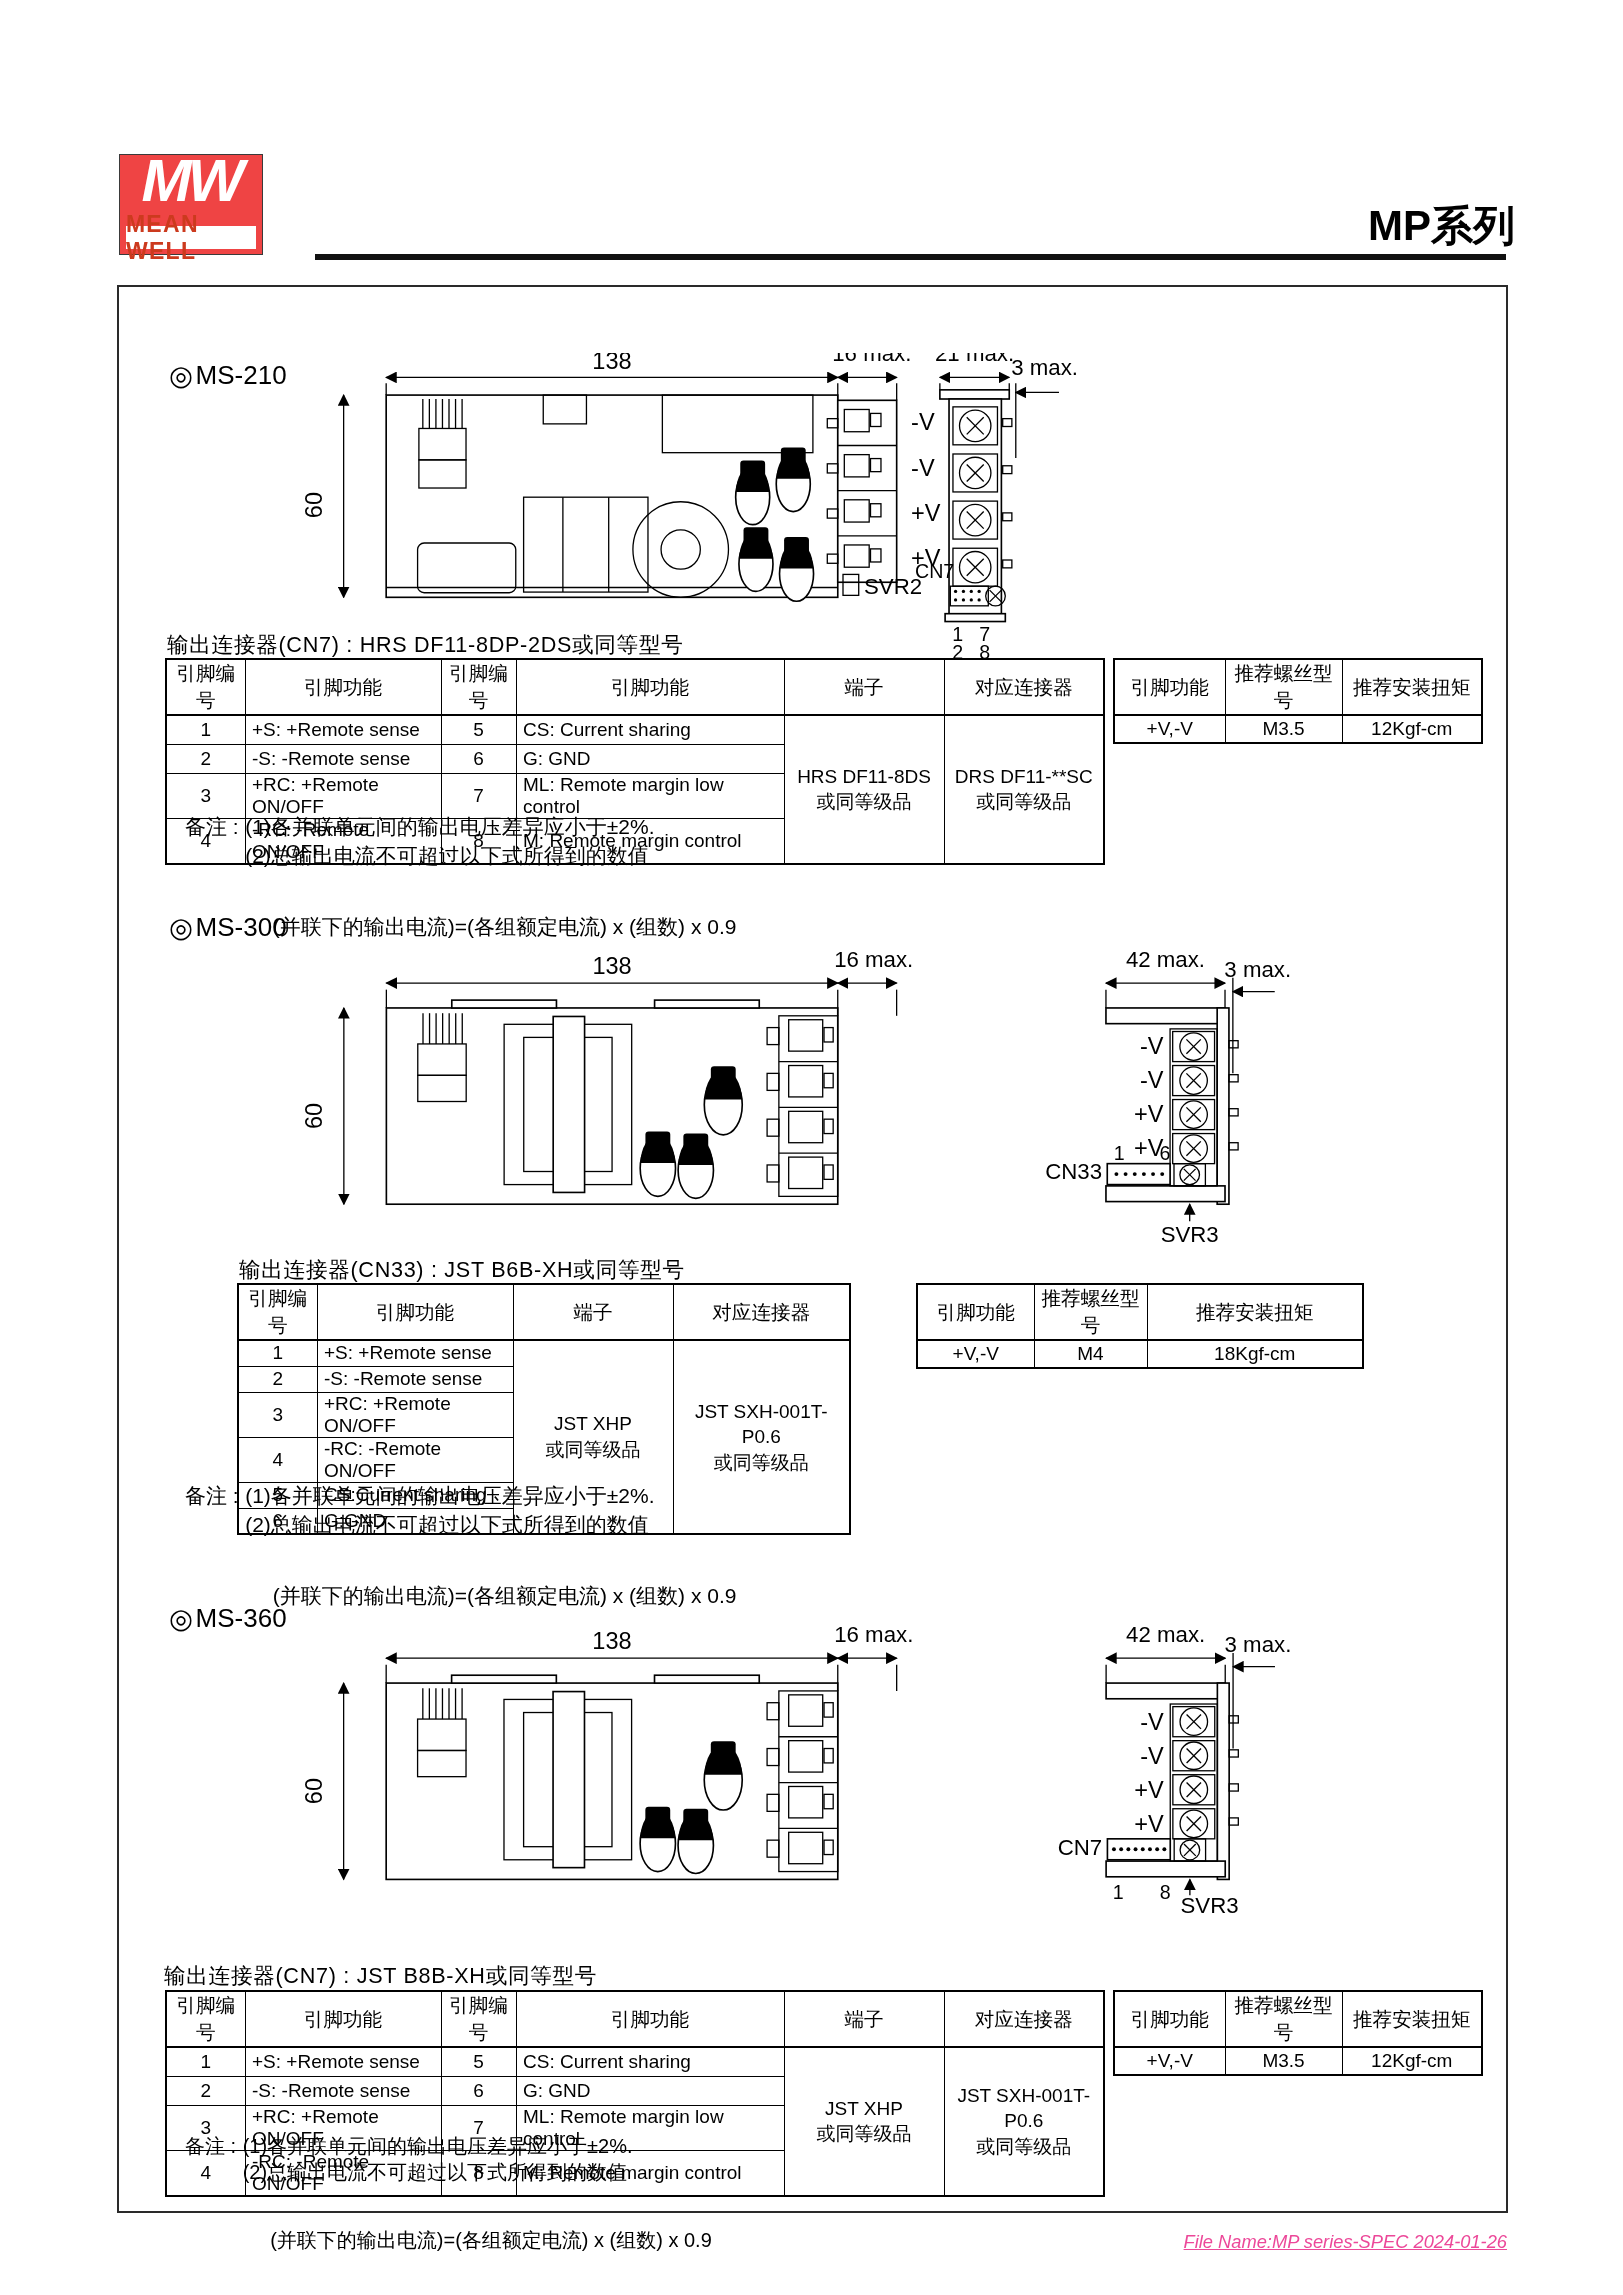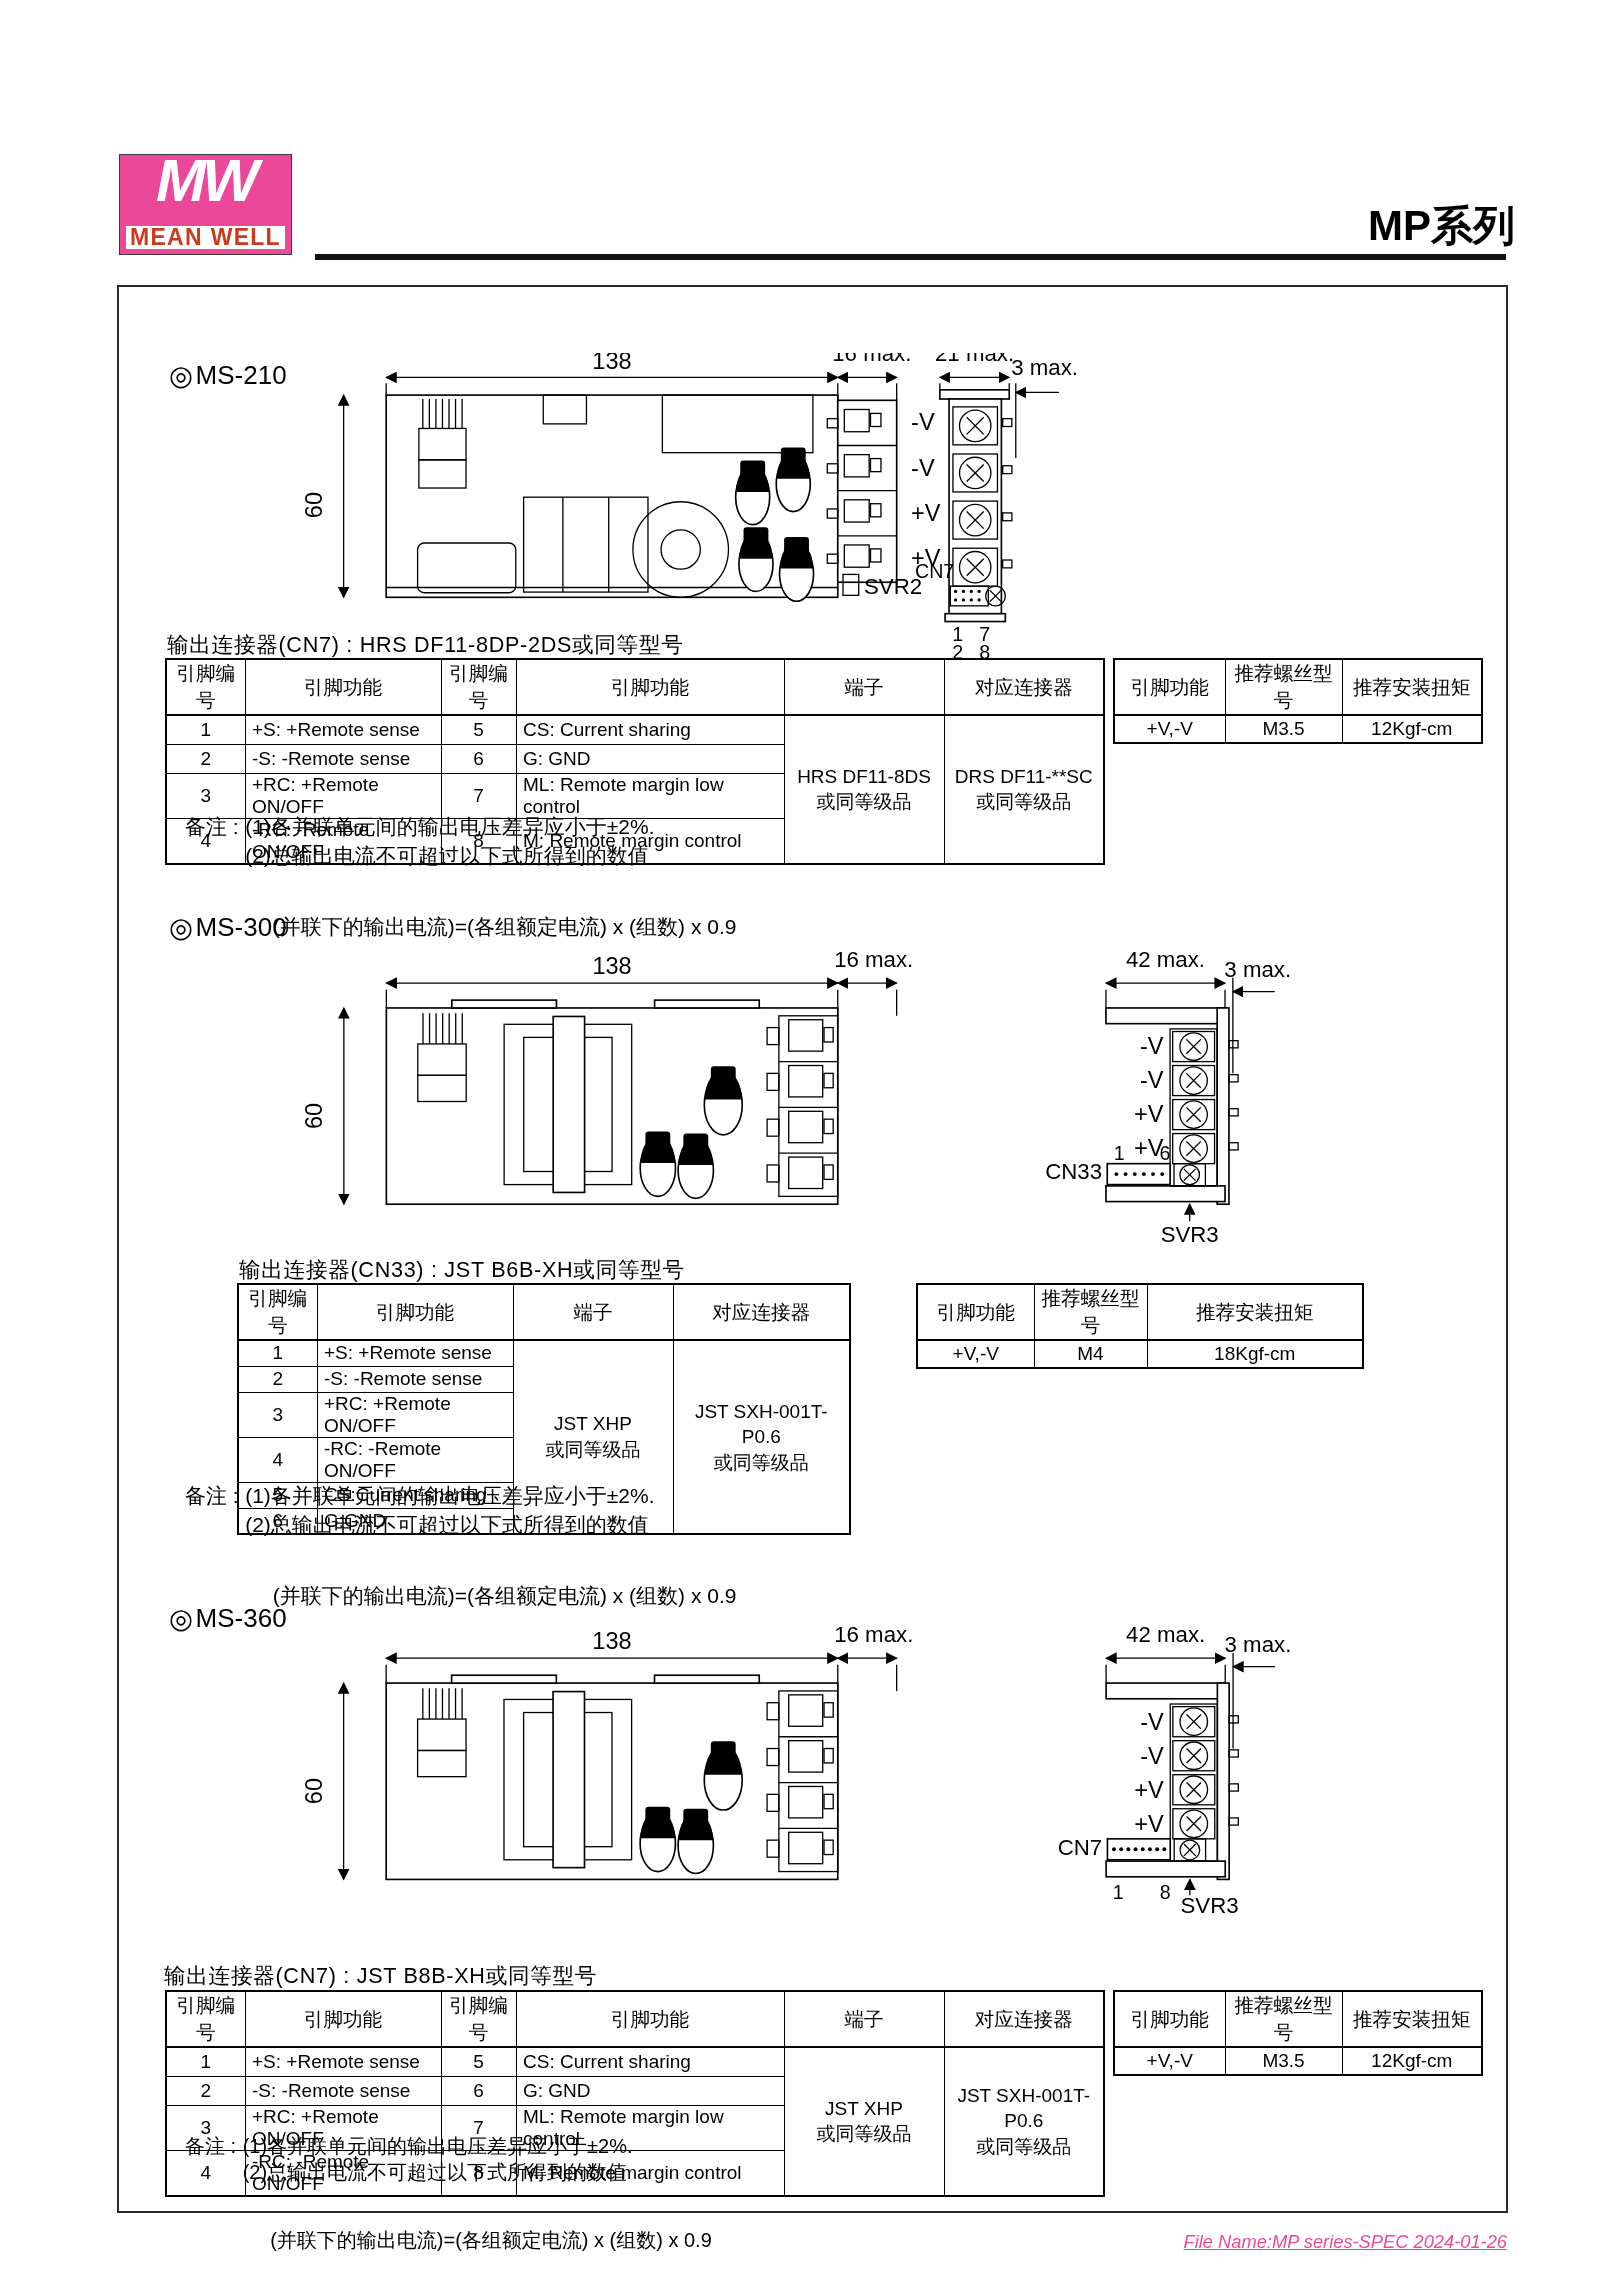--- a/index.html
+++ b/index.html
@@ -1,21 +1,21 @@
 <!DOCTYPE html>
 <html style="font-size:10.5px"><head>
 <meta charset="utf-8">
 <style>
   html,body{margin:0;padding:0;background:#fff;}
   .page{position:relative;width:1623px;height:2295px;background:#fff;overflow:hidden;
         font-family:"Liberation Sans", sans-serif;color:#000;}
   .abs{position:absolute;}
 
   
-  .logo{position:absolute;left:119px;top:154px;width:173px;height:101px;background:#ec4899;
+  .logo{position:absolute;left:119px;top:154px;width:144px;height:101px;background:#ef4444;
         border:1.3px solid #3a3a3a;box-sizing:border-box;}
   .logo-mw{position:absolute;left:0;right:0;top:-9.2px;text-align:center;color:#fff;
            font-size:60px;font-weight:bold;font-style:italic;letter-spacing:-3.9px;}
   .logo-strip{position:absolute;left:5.9px;right:5.9px;bottom:4.6px;height:23.6px;background:#fff;
               display:flex;align-items:center;justify-content:center;}
   .logo-strip span{color:#CC3A1E;font-size:23px;font-weight:bold;letter-spacing:1.3px;}
   .page-title{position:absolute;left:315px;top:202px;font-size:41px;font-weight:bold;letter-spacing:0.7px;}
   .series{position:absolute;left:1332px;top:198px;font-size:42px;font-weight:bold;margin-left:36px;}
   .rule{position:absolute;left:315px;top:254px;width:1191px;height:5.9px;background:#111;}
 

